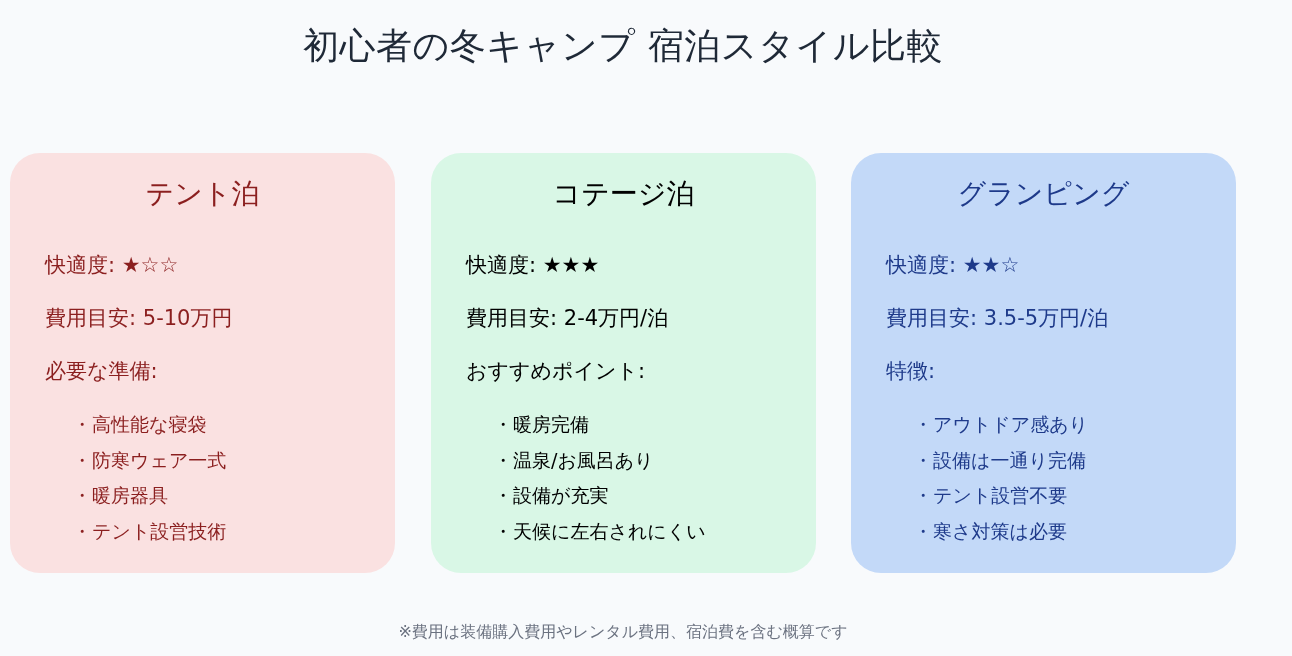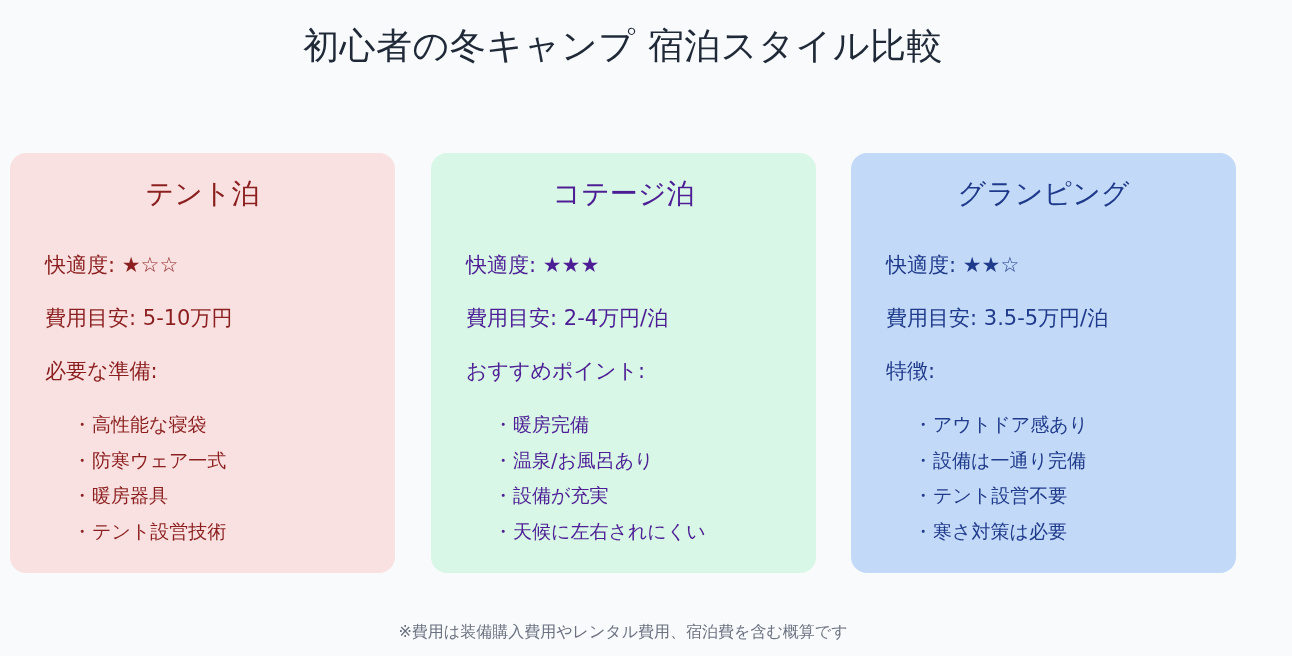--- a/index.html
+++ b/index.html
@@ -9,34 +9,34 @@
       font-family: "DejaVu Sans", "Liberation Sans", sans-serif;
       position: relative;
     }
     .title {
       position: absolute; left: 0; top: 22px; width: 1246px;
       text-align: center; font-size: 36px; color: #1f2937;
       letter-spacing: 0.5px;
     }
     .card {
       position: absolute; top: 153px; width: 385px; height: 420px;
-      border-radius: 16px; box-sizing: border-box;
+      border-radius: 30px; box-sizing: border-box;
     }
     .card-title {
       position: absolute; left: 0; top: 22px; width: 100%;
       text-align: center; font-size: 28px;
     }
     .line {
       position: absolute; left: 35px; font-size: 21px; white-space: nowrap; text-align: right;
     }
     .list { position: absolute; left: 52px; top: 244px; margin: 10px; padding: 0; list-style: none; }
     .list li { font-size: 19px; height: 35.5px; line-height: 35.5px; white-space: nowrap; }
     .list li .dot { display: inline-block; width: 20px; text-align: center; }
     .c1 { left: 10px; background: #fae1e1; color: #8b1f1f; }
-    .c2 { left: 431px; background: #d9f7e6; color: #4c1d95; }
+    .c2 { left: 431px; background: #d9f7e6; color: #000000; }
     .c3 { left: 851px; background: #c3d9f8; color: #1e3a8a; }
     .footnote {
       position: absolute; left: 0; top: 622px; width: 1246px;
       text-align: center; font-size: 16px; color: #6b7280;
     }
   </style>
 </head>
 <body>
 
 <div class="title">初心者の冬キャンプ 宿泊スタイル比較</div>

